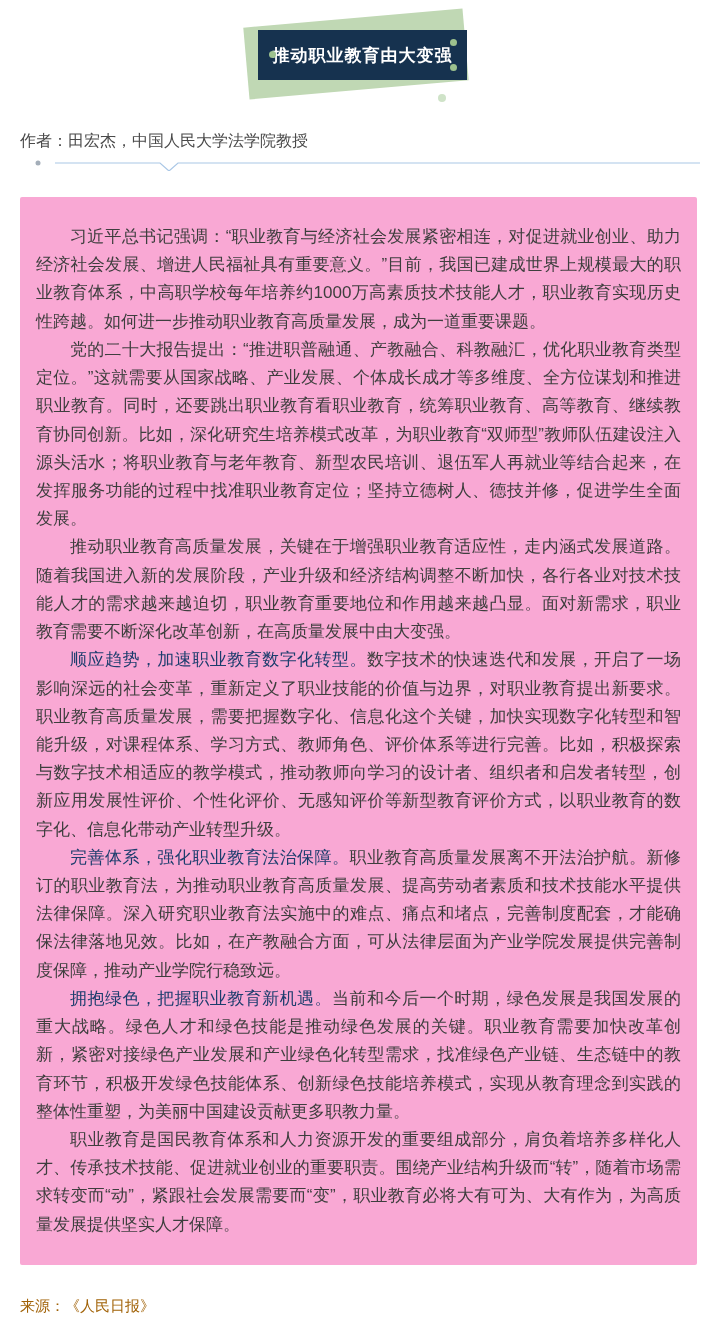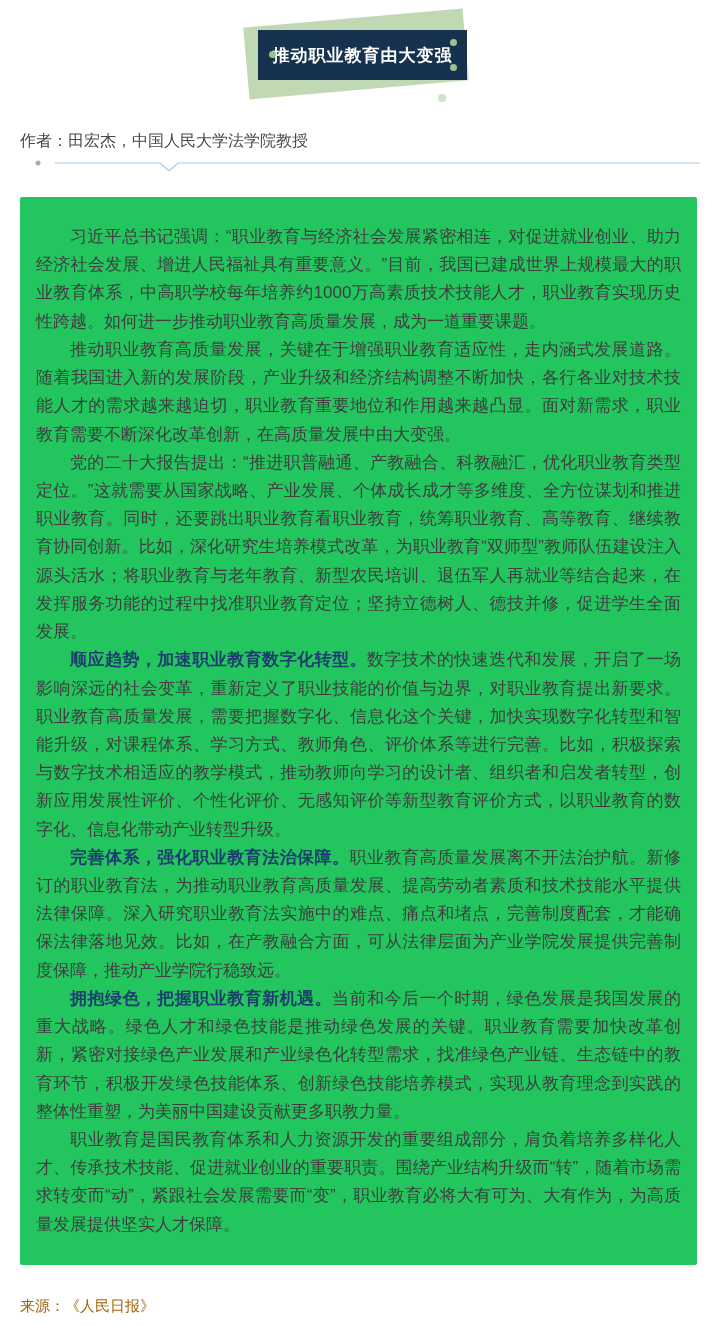--- a/index.html
+++ b/index.html
@@ -40,33 +40,33 @@
   .author-row {
     margin: 12px 0 0 20px;
     font-size: 16px; color: #4a4a4a; line-height: 21px;
   }
   .divider-wrap { position: relative; height: 18px; margin-top: 2px; }
   .divider-wrap svg { display: block; }
 
   
   .article-box {
     margin: 26px 20px 0 20px;
-    background: #22c55e;
+    background: #f9a8d4;
     border-radius: 2px;
     padding: 26px 16px;
   }
   .para {
     margin: 0;
     text-indent: 2em;
     font-size: 17px;
     line-height: 1.66;
     color: #3e3e3e;
     text-align: justify;
   }
-  .lead { font-weight: bold; color: #1c3d6d; }
+  .lead { font-weight: normal; color: #1c3d6d; }
 
   
   .source-row {
     margin: 30px 0 0 20px;
     font-size: 15px; color: #a16207; line-height: 21px;
   }
 </style>
 </head>
 <body>
 
@@ -88,22 +88,22 @@
   <div class="divider-wrap">
     <svg width="717" height="18" aria-hidden="true">
       <circle cx="38" cy="10" r="2.5" fill="#a4aeb9"></circle>
       <path d="M55,10 H160 L169,18 L178,10 H700" fill="none" stroke="#aac7e6" stroke-width="1.2"></path>
     </svg>
   </div>
 
   <main class="article-box">
     <div>
         <p class="para">习近平总书记强调：“职业教育与经济社会发展紧密相连，对促进就业创业、助力经济社会发展、增进人民福祉具有重要意义。”目前，我国已建成世界上规模最大的职业教育体系，中高职学校每年培养约1000万高素质技术技能人才，职业教育实现历史性跨越。如何进一步推动职业教育高质量发展，成为一道重要课题。</p>
+        <p class="para">党的二十大报告提出：“推进职普融通、产教融合、科教融汇，优化职业教育类型定位。”这就需要从国家战略、产业发展、个体成长成才等多维度、全方位谋划和推进职业教育。同时，还要跳出职业教育看职业教育，统筹职业教育、高等教育、继续教育协同创新。比如，深化研究生培养模式改革，为职业教育“双师型”教师队伍建设注入源头活水；将职业教育与老年教育、新型农民培训、退伍军人再就业等结合起来，在发挥服务功能的过程中找准职业教育定位；坚持立德树人、德技并修，促进学生全面发展。</p>
         <p class="para">推动职业教育高质量发展，关键在于增强职业教育适应性，走内涵式发展道路。随着我国进入新的发展阶段，产业升级和经济结构调整不断加快，各行各业对技术技能人才的需求越来越迫切，职业教育重要地位和作用越来越凸显。面对新需求，职业教育需要不断深化改革创新，在高质量发展中由大变强。</p>
-        <p class="para">党的二十大报告提出：“推进职普融通、产教融合、科教融汇，优化职业教育类型定位。”这就需要从国家战略、产业发展、个体成长成才等多维度、全方位谋划和推进职业教育。同时，还要跳出职业教育看职业教育，统筹职业教育、高等教育、继续教育协同创新。比如，深化研究生培养模式改革，为职业教育“双师型”教师队伍建设注入源头活水；将职业教育与老年教育、新型农民培训、退伍军人再就业等结合起来，在发挥服务功能的过程中找准职业教育定位；坚持立德树人、德技并修，促进学生全面发展。</p>
         <p class="para"><strong class="lead">顺应趋势，加速职业教育数字化转型。</strong>数字技术的快速迭代和发展，开启了一场影响深远的社会变革，重新定义了职业技能的价值与边界，对职业教育提出新要求。职业教育高质量发展，需要把握数字化、信息化这个关键，加快实现数字化转型和智能升级，对课程体系、学习方式、教师角色、评价体系等进行完善。比如，积极探索与数字技术相适应的教学模式，推动教师向学习的设计者、组织者和启发者转型，创新应用发展性评价、个性化评价、无感知评价等新型教育评价方式，以职业教育的数字化、信息化带动产业转型升级。</p>
         <p class="para"><strong class="lead">完善体系，强化职业教育法治保障。</strong>职业教育高质量发展离不开法治护航。新修订的职业教育法，为推动职业教育高质量发展、提高劳动者素质和技术技能水平提供法律保障。深入研究职业教育法实施中的难点、痛点和堵点，完善制度配套，才能确保法律落地见效。比如，在产教融合方面，可从法律层面为产业学院发展提供完善制度保障，推动产业学院行稳致远。</p>
         <p class="para"><strong class="lead">拥抱绿色，把握职业教育新机遇。</strong>当前和今后一个时期，绿色发展是我国发展的重大战略。绿色人才和绿色技能是推动绿色发展的关键。职业教育需要加快改革创新，紧密对接绿色产业发展和产业绿色化转型需求，找准绿色产业链、生态链中的教育环节，积极开发绿色技能体系、创新绿色技能培养模式，实现从教育理念到实践的整体性重塑，为美丽中国建设贡献更多职教力量。</p>
         <p class="para">职业教育是国民教育体系和人力资源开发的重要组成部分，肩负着培养多样化人才、传承技术技能、促进就业创业的重要职责。围绕产业结构升级而“转”，随着市场需求转变而“动”，紧跟社会发展需要而“变”，职业教育必将大有可为、大有作为，为高质量发展提供坚实人才保障。</p>
       </div>
   </main>
 
   <footer class="source-row">来源：《人民日报》</footer>
 
 </div>

